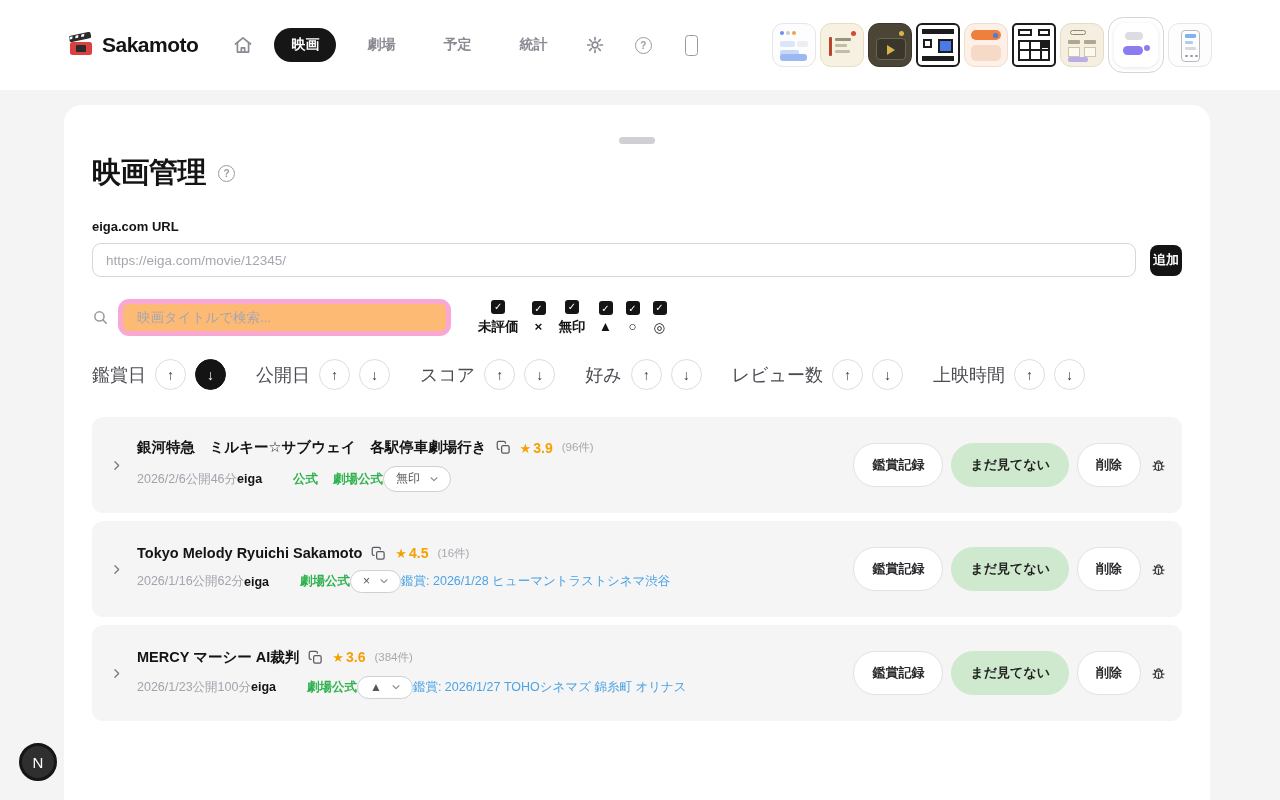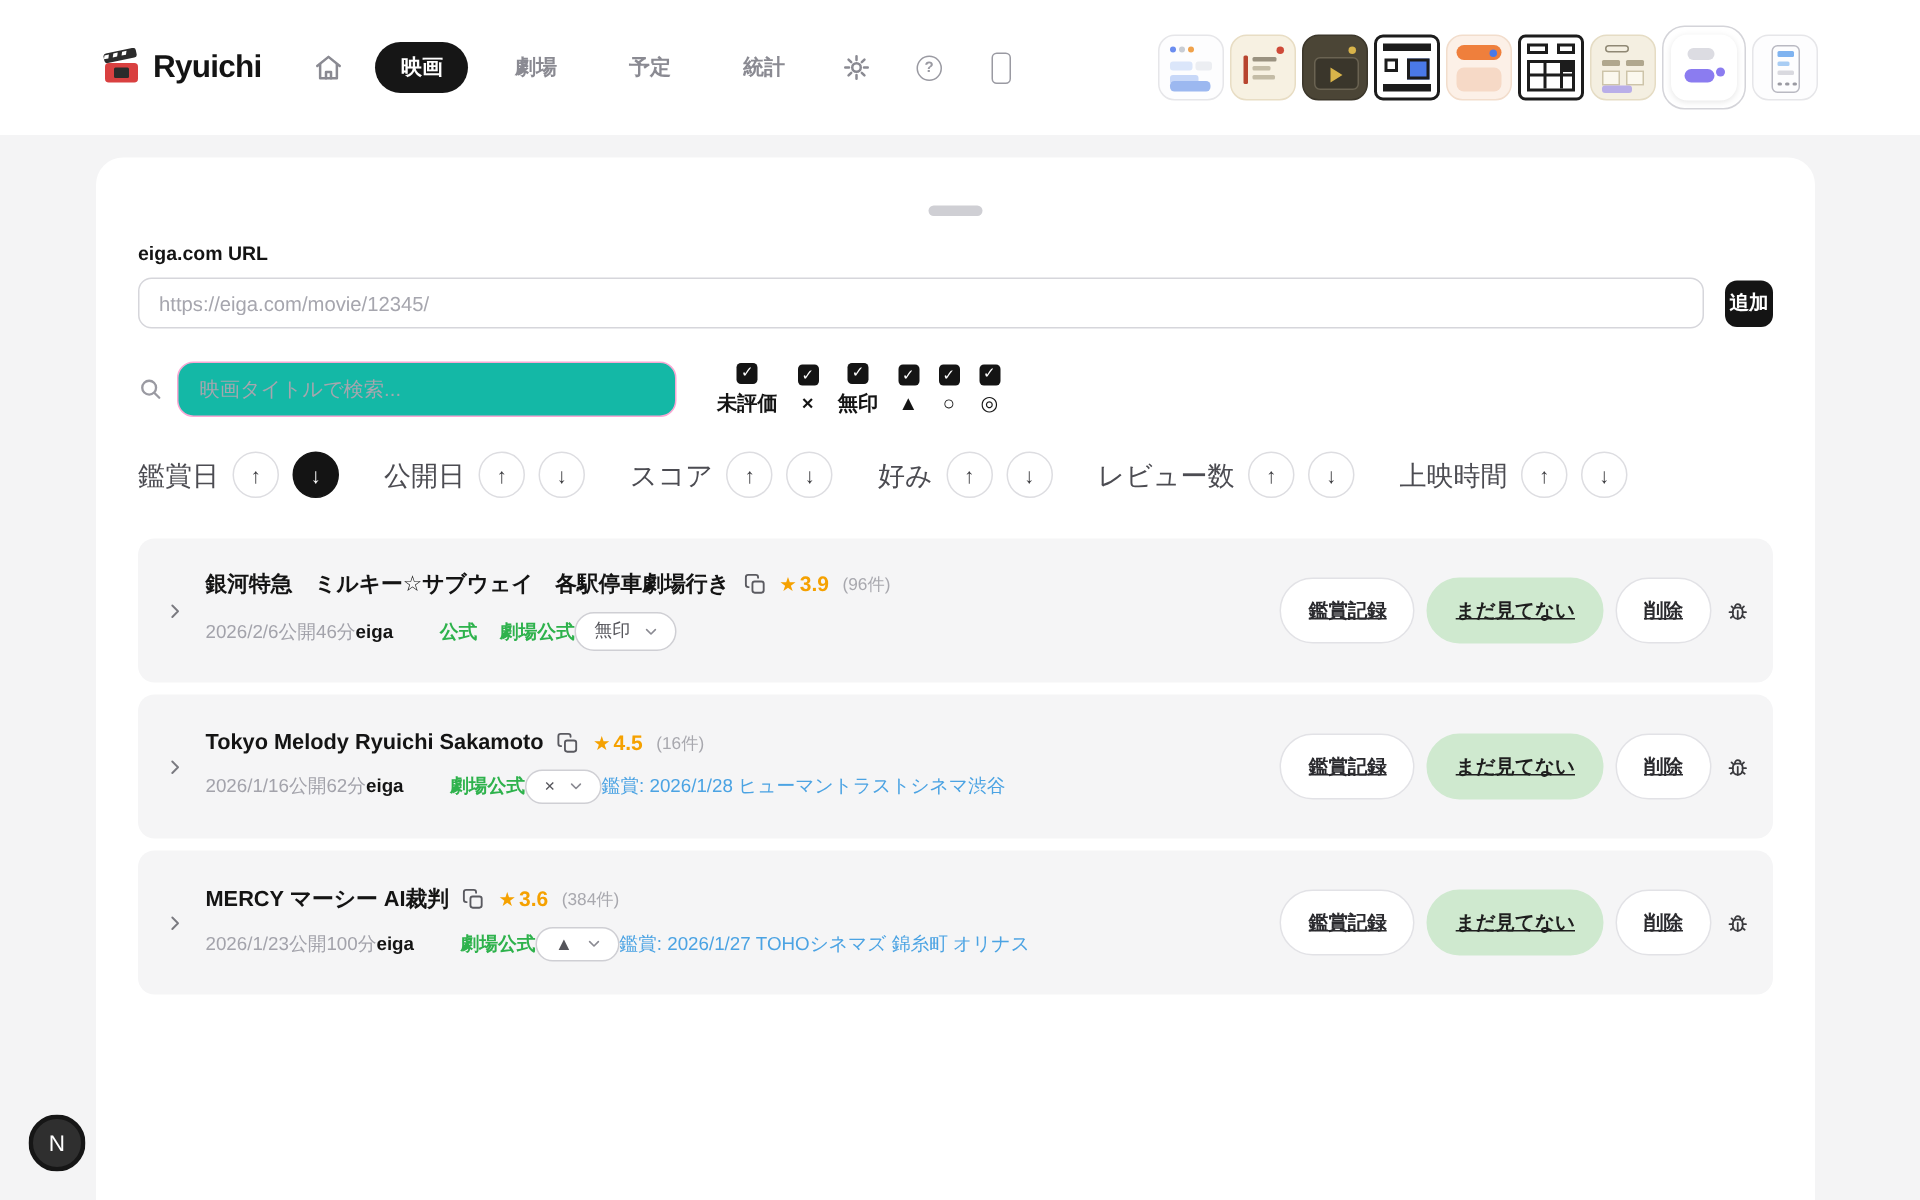--- a/index.html
+++ b/index.html
@@ -78,22 +78,22 @@
     padding:10px 2px 13px 2px; cursor:pointer; position:relative; white-space:nowrap;
   }
   .tab.active { color:#141414; font-weight:700; }
   .tab.active::after {
     content:""; position:absolute; left:-8px; right:-8px; bottom:-1px; height:3px; background:#141414;
   }
 
   
   .search-row { display:flex; align-items:center; margin-top:22px; gap:9px; }
   .search-input {
-    width:333px; height:37px; border:1px solid #f9a8d4; border-radius:11px; padding:0 14px;
-    font-family:inherit; font-size:13.5px; outline:none; background:#14b8a6;
+    width:333px; height:37px; border:5px solid #f9a8d4; border-radius:11px; padding:0 14px;
+    font-family:inherit; font-size:13.5px; outline:none; background:#fdba74;
   }
   .search-input::placeholder { color:#a6a6ae; }
   .filters { display:flex; align-items:center; gap:13px; margin-left:18px; }
   .filter { display:flex; align-items:center; gap:4px; cursor:pointer; font-size:13.5px; font-weight:600; color:#141414;flex-direction:column; }
   .cb {
     width:14px; height:14px; background:#141414; border-radius:3px; display:flex;
     align-items:center; justify-content:center; color:#fff; font-size:10px;
   }
   .cb::after { content:"✓"; }
 
@@ -131,21 +131,21 @@
   .tag-list:empty { display:none; }
   .mark-select {
     display:flex; align-items:center; gap:9px; border:1px solid #cfcfd4; background:#fff;
     border-radius:999px; padding:3px 11px 4px 12px; font-family:inherit; font-size:12px;
     color:#55555b; cursor:pointer; min-width:44px; justify-content:space-between;
   }
   .watch-link { font-size:12.5px; color:#4ba3e3; text-decoration:none; white-space:nowrap; cursor:pointer; }
   .movie-actions { margin-left:auto; display:flex; align-items:center; gap:8px; }
   .pill-btn {
     height:44px; padding:0 18px; border-radius:999px; border:1px solid #e2e2e6; background:#fff;
-    font-family:inherit; font-size:13px; font-weight:600; color:#2b2b2f; cursor:pointer; white-space:nowrap;text-decoration:underline;
+    font-family:inherit; font-size:13px; font-weight:600; color:#2b2b2f; cursor:pointer; white-space:nowrap;
   }
   .pill-btn.green { background:#cfe9cf; border-color:#cfe9cf; color:#1f1f1f; }
   .bug-btn { background:none; border:none; cursor:pointer; padding:2px; display:flex; color:#3a3a3e; }
 
   
   .fab {
     position:fixed; left:19px; bottom:19px; width:38px; height:38px; border-radius:50%;
     background:#2f2f2f; border:3px solid #161616; color:#fff; font-size:15px; font-weight:500;
     display:flex; align-items:center; justify-content:center; cursor:pointer; font-family:inherit;
   }
@@ -160,21 +160,21 @@
         <rect x="2" y="10" width="22" height="13" rx="2.5" fill="#d94040"></rect>
         <rect x="8" y="13" width="10" height="7" rx="1" fill="#2b2b2b"></rect>
         <g transform="rotate(-12 4 8)">
           <rect x="1.5" y="3.5" width="22" height="6.5" rx="2" fill="#2b2b2b"></rect>
           <rect x="4" y="4.5" width="3" height="2.5" fill="#fff" transform="skewX(-20)"></rect>
           <rect x="10" y="4.5" width="3" height="2.5" fill="#fff" transform="skewX(-20)"></rect>
           <rect x="16" y="4.5" width="3" height="2.5" fill="#fff" transform="skewX(-20)"></rect>
         </g>
       </svg>
     </span>
-    <span class="brand-name">Ryuichi</span>
+    <span class="brand-name">Sakamoto</span>
   </div>
 
   <div class="nav-links">
     <button class="nav-icon-btn">
       <svg width="20" height="20" viewBox="0 0 24 24" fill="none" stroke="currentColor" stroke-width="2" stroke-linecap="round" stroke-linejoin="round">
         <path d="M3 10.8 12 3.5l9 7.3"></path>
           <path d="M5.3 9.5V20.5h13.4V9.5"></path>
           <path d="M10 20.5v-5h4v5"></path>
       </svg>
     </button>
@@ -263,20 +263,26 @@
       <i style="bottom:9px;left:16px;width:2.5px;height:2.5px;border-radius:50%;background:#9a9aa2"></i>
       <i style="bottom:9px;left:21px;width:2.5px;height:2.5px;border-radius:50%;background:#9a9aa2"></i>
       <i style="bottom:9px;left:26px;width:2.5px;height:2.5px;border-radius:50%;background:#9a9aa2"></i>
     </button>
   </div>
 </header>
 
 <main class="card">
   <div class="drag-handle"></div>
 
+  <div class="page-title-row">
+    <h1 class="page-title">映画管理</h1>
+    <button class="nav-icon-btn" style="width:auto;height:auto;">
+      <span class="help-circle"></span>
+    </button>
+  </div>
 
   <div class="url-label">eiga.com URL</div>
   <div class="url-row">
     <input class="url-input" type="text" placeholder="https://eiga.com/movie/12345/" style="">
     <button class="add-btn">追加</button>
   </div>
 
 
   <div class="search-row">
     <span style="display:flex;color:#9a9aa2;">

